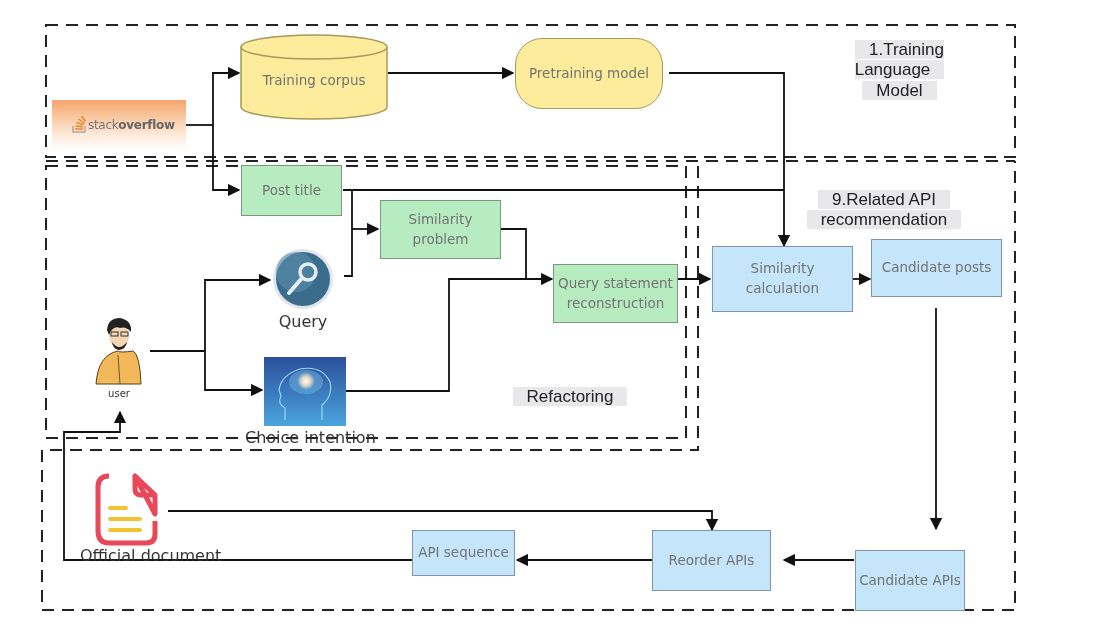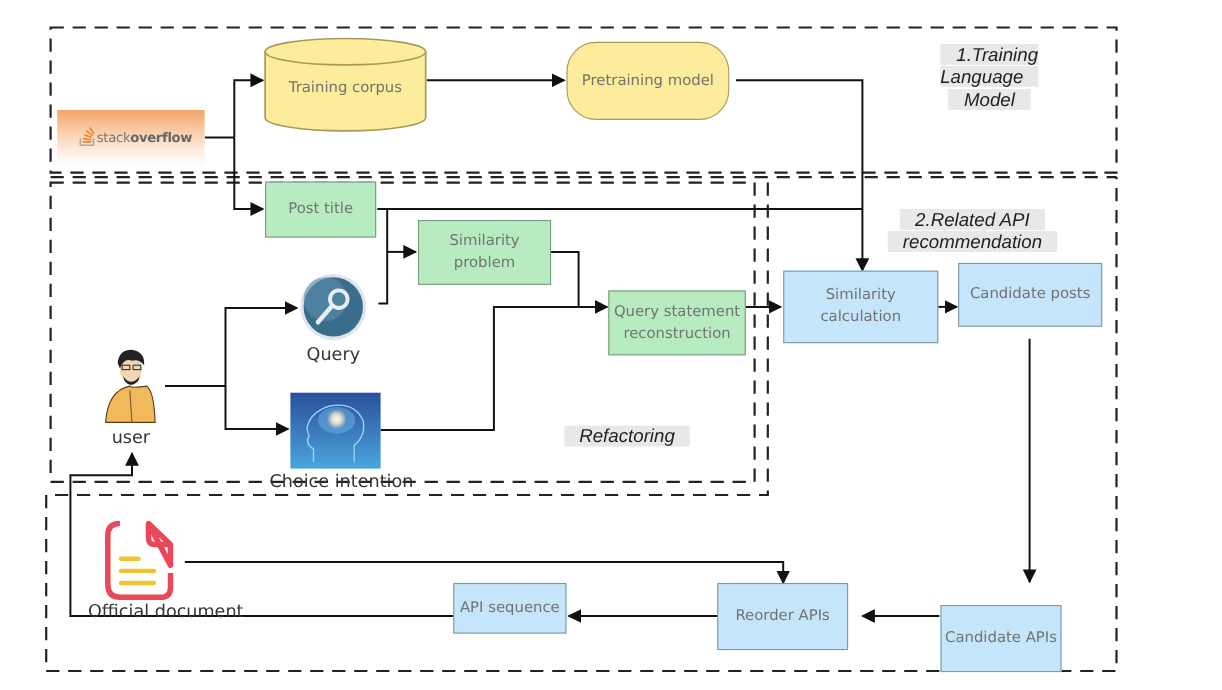--- a/index.html
+++ b/index.html
@@ -8,21 +8,21 @@
   #canvas { position: absolute; left: 0; top: 0; width: 1111px; height: 627px; }
   .node { position: absolute; box-sizing: border-box; display: flex; align-items: center;
           justify-content: center; text-align: center; font-family: "DejaVu Sans", sans-serif;
           font-size: 13.5px; color: #737373; line-height: 1.45; }
   .green { background: #b7ecc0; border: 1.5px solid #7a9a80; }
   .yellow { background: #fcec9c; border: 1.5px solid #a69a5a; }
   .blue { background: #c5e5fb; border: 1.5px solid #7f96a8; }
   .label { position: absolute; font-family: "DejaVu Sans", sans-serif; color: #333; font-size: 16px; text-align:center; white-space: nowrap; }
   .section-title { position: absolute; font-family: "Liberation Sans", sans-serif; font-size: 17px;
                    color: #222; text-align: center; line-height: 1.2; }
-  .section-title span { background: #e8e8ea; padding: 0 14px; font-style: italic; }
+  .section-title span { background: #e8e8ea; padding: 0 14px; }
   .so-logo { position: absolute; left: 52px; top: 100px; width: 134px; height: 50px;
              background: linear-gradient(to bottom, #f4a46a 0%, #f9c9a2 35%, #fde9da 70%, #ffffff 100%); }
   .so-text { position: absolute; left: 36px; top: 18px; font-family: "DejaVu Sans", sans-serif; font-size: 12px; color: #777; letter-spacing: -0.3px; }
   .so-text b { color: #666; }
 </style>
 </head>
 <body>
 
 <svg id="canvas" viewBox="0 0 1111 627" xmlns="http://www.w3.org/2000/svg">
   <defs>
@@ -154,31 +154,31 @@
   <span>Post title</span>
 </div>
 <div class="node green" style="left:380px;top:200px;width:121px;height:59px;">
   <span><span>Similarity</span><br><span>problem</span></span>
 </div>
 <div class="node green" style="left:553px;top:264px;width:125px;height:59px;">
   <span><span>Query statement</span><br><span>reconstruction</span></span>
 </div>
 
 <div class="label" style="left:273px;top:312px;width:60px;">Query</div>
-<div class="label" style="left:94px;top:388px;width:50px;font-size:16px;">user</div>
+<div class="label" style="left:94px;top:388px;width:50px;font-size:10px;">user</div>
 <div class="label" style="left:245px;top:428px;width:120px;">Choice intention</div>
 <div class="label" style="left:80px;top:546px;width:100px;">Official document</div>
 
 <div class="section-title" style="left:455px;top:367px;width:230px;">
   <br>
   <span>Refactoring</span>
 </div>
 
 <div class="section-title" style="left:805px;top:190px;width:158px;">
-  <span>2.Related API</span><br>
+  <span>9.Related API</span><br>
   <span>recommendation</span>
 </div>
 
 <div class="node blue" style="left:712px;top:246px;width:141px;height:66px;">
   <span><span>Similarity</span><br><span>calculation</span></span>
 </div>
 <div class="node blue" style="left:871px;top:239px;width:131px;height:58px;">
   <span>Candidate posts</span>
 </div>
 <div class="node blue" style="left:855px;top:550px;width:110px;height:61px;">

